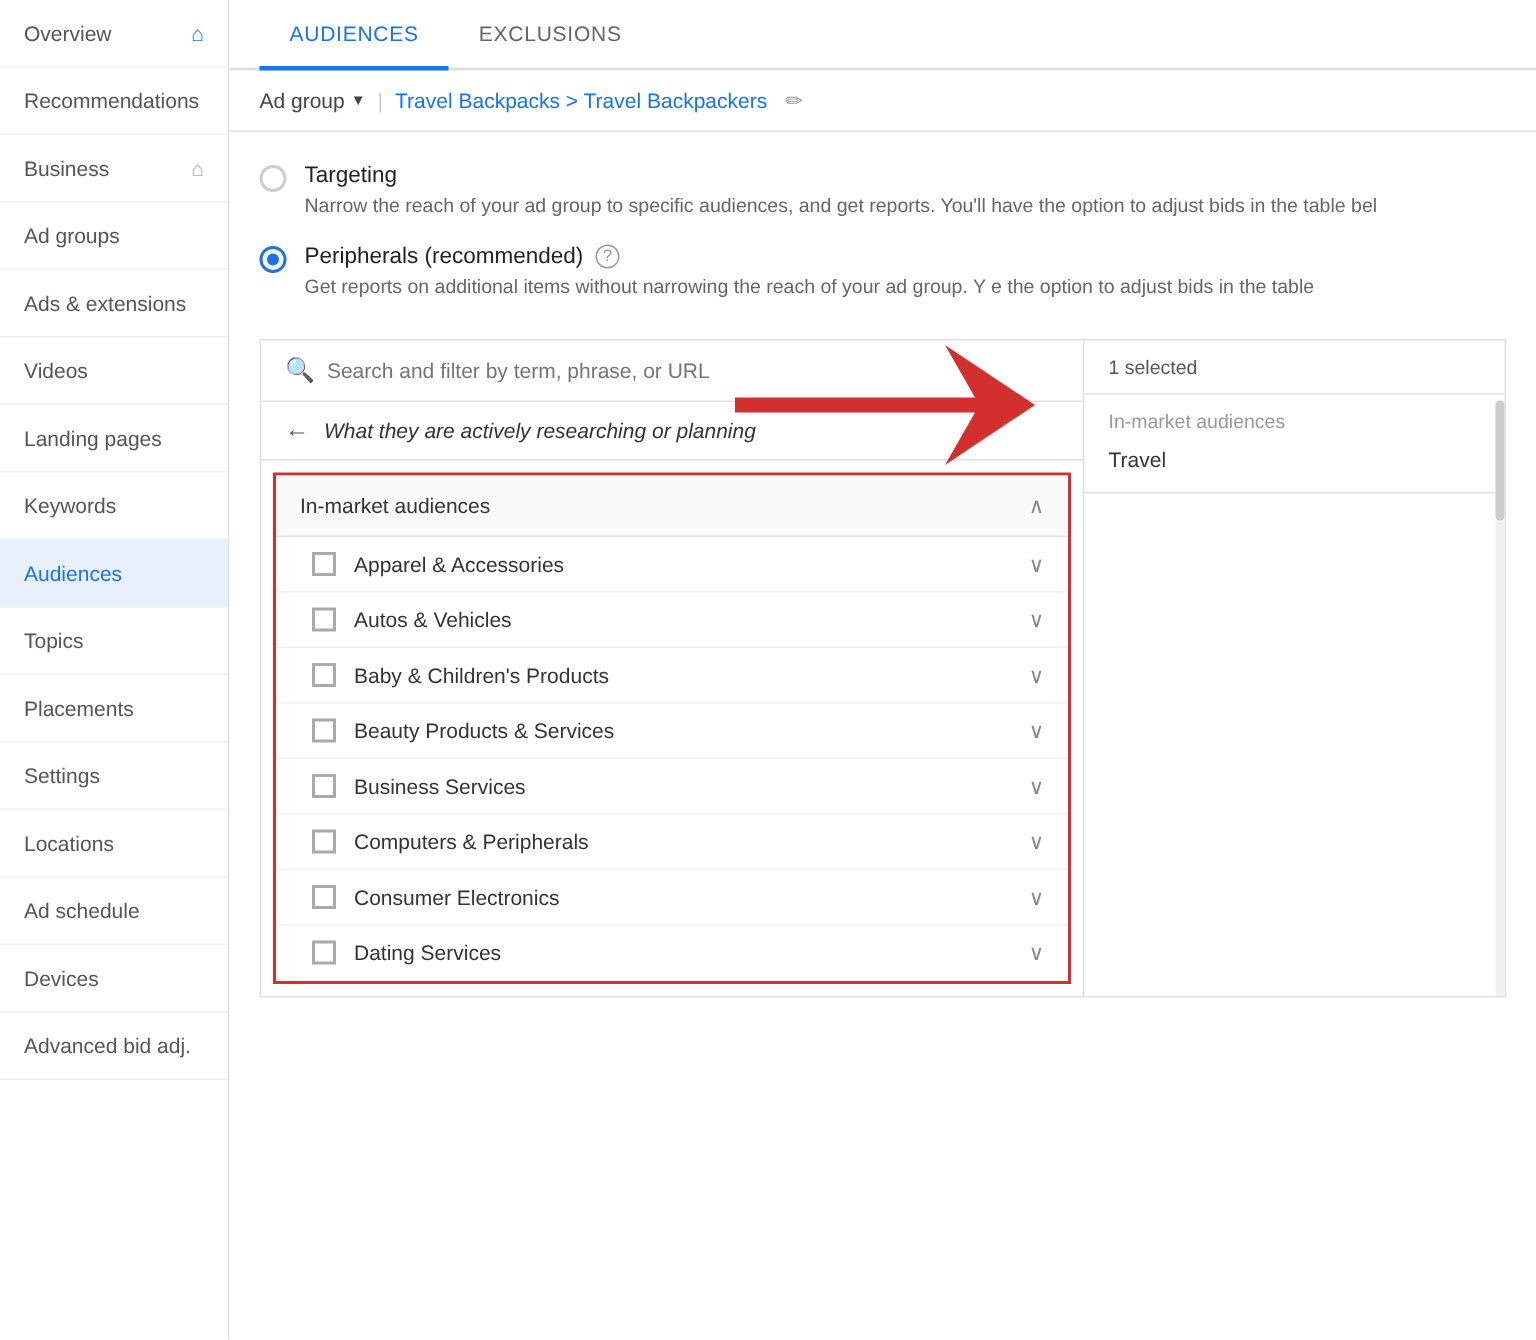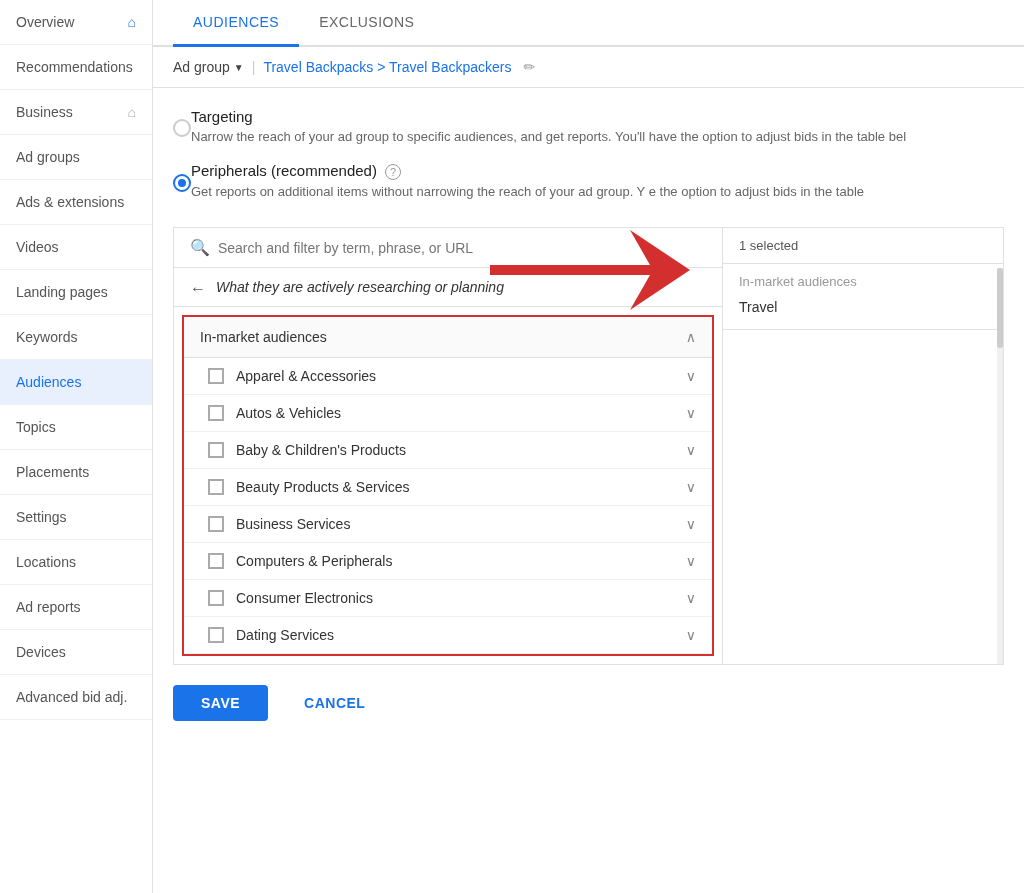--- a/index.html
+++ b/index.html
@@ -82,21 +82,22 @@
       font-size: 14px;
       margin-left: 4px;
     }
 
     
     .options-section {
       padding: 20px 20px 10px 20px;
     }
     .option-row {
       display: flex;
-      align-items: center;
+      align-items: flex-start;
+      gap: 12px;
       margin-bottom: 16px;
     }
     .radio-circle {
       width: 18px;
       height: 18px;
       border-radius: 50%;
       border: 2px solid #ccc;
       margin-top: 2px;
       flex-shrink: 0;
       cursor: pointer;
@@ -358,21 +359,21 @@
   <div class="sidebar-item">
     <span>Placements</span>
   </div>
   <div class="sidebar-item">
     <span>Settings</span>
   </div>
   <div class="sidebar-item">
     <span>Locations</span>
   </div>
   <div class="sidebar-item">
-    <span>Ad reports</span>
+    <span>Ad schedule</span>
   </div>
   <div class="sidebar-item">
     <span>Devices</span>
   </div>
   <div class="sidebar-item">
     <span>Advanced bid adj.</span>
   </div>
 </div>
 
 <div class="main">
@@ -508,21 +509,13 @@
       </div>
     </div>
   </div>
 
   <div class="arrow-svg-container">
     <svg width="200" height="100" viewBox="0 0 200 100">
       <polygon points="140,10 200,50 140,90 160,55 0,55 0,45 160,45" fill="#d32f2f"></polygon>
     </svg>
   </div>
 
-  <div class="footer-actions">
-    <button class="btn-save">
-      <span>SAVE</span>
-    </button>
-    <button class="btn-cancel">
-      <span>CANCEL</span>
-    </button>
-  </div>
 </div>
 
 </body></html>

